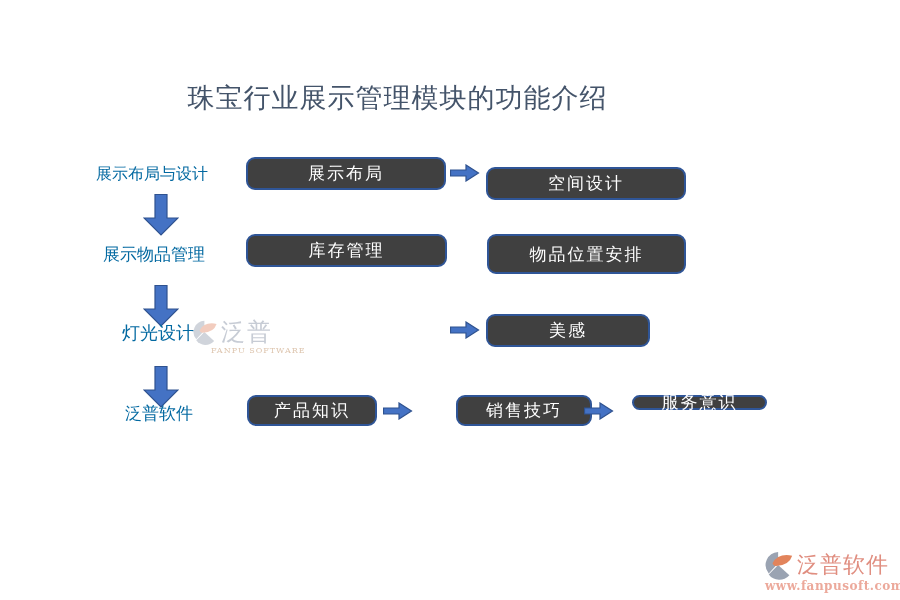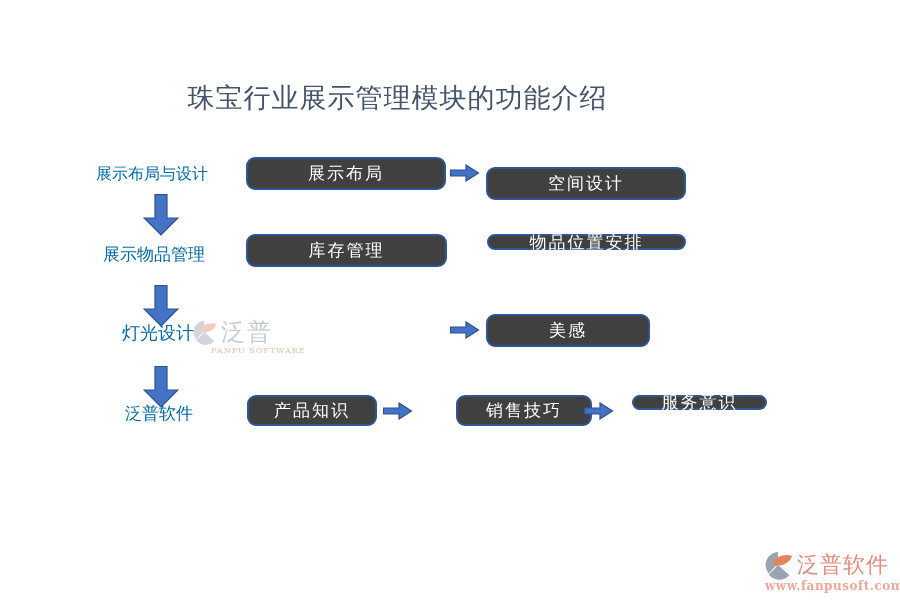--- a/index.html
+++ b/index.html
@@ -52,21 +52,21 @@
     <path d="M0.5,6 L16,6 L16,1 L28.5,9 L16,17 L16,12 L0.5,12 Z" fill="#4472C4" stroke="#2F528F" stroke-width="1.2"></path>
   </svg>
   <div class="box" style="left:486px;top:167px;width:200px;height:33px;font-family:Liberation Mono, monospace;">空间设计</div>
 
   <svg class="arrow" style="left:143px;top:194px;" width="36" height="42" viewBox="0 0 36 42">
     <path d="M12,0.5 L24,0.5 L24,24 L35,24 L18,41 L1,24 L12,24 Z" fill="#4472C4" stroke="#2F528F" stroke-width="1.2"></path>
   </svg>
 
   <div class="row-label" style="left:103px;top:243px;font-size:17px;">展示物品管理</div>
   <div class="box" style="left:246px;top:234px;width:201px;height:33px;">库存管理</div>
-  <div class="box" style="left:487px;top:234px;width:199px;height:16px;">物品位置安排</div>
+  <div class="box" style="left:487px;top:234px;width:199px;height:40px;">物品位置安排</div>
 
   <svg class="arrow" style="left:143px;top:285px;" width="36" height="42" viewBox="0 0 36 42">
     <path d="M12,0.5 L24,0.5 L24,24 L35,24 L18,41 L1,24 L12,24 Z" fill="#4472C4" stroke="#2F528F" stroke-width="1.2"></path>
   </svg>
 
   <div class="watermark">
     <div class="wm-top">
       <svg width="26" height="26" viewBox="0 0 32 32" style="opacity:0.55;">
         <path d="M14,2 A14,14 0 0,0 4,25 L14,14 Z" fill="#aab2bf"></path>
         <path d="M4,26 A14,14 0 0,0 26,27 L14,16 Z" fill="#aab2bf"></path>

